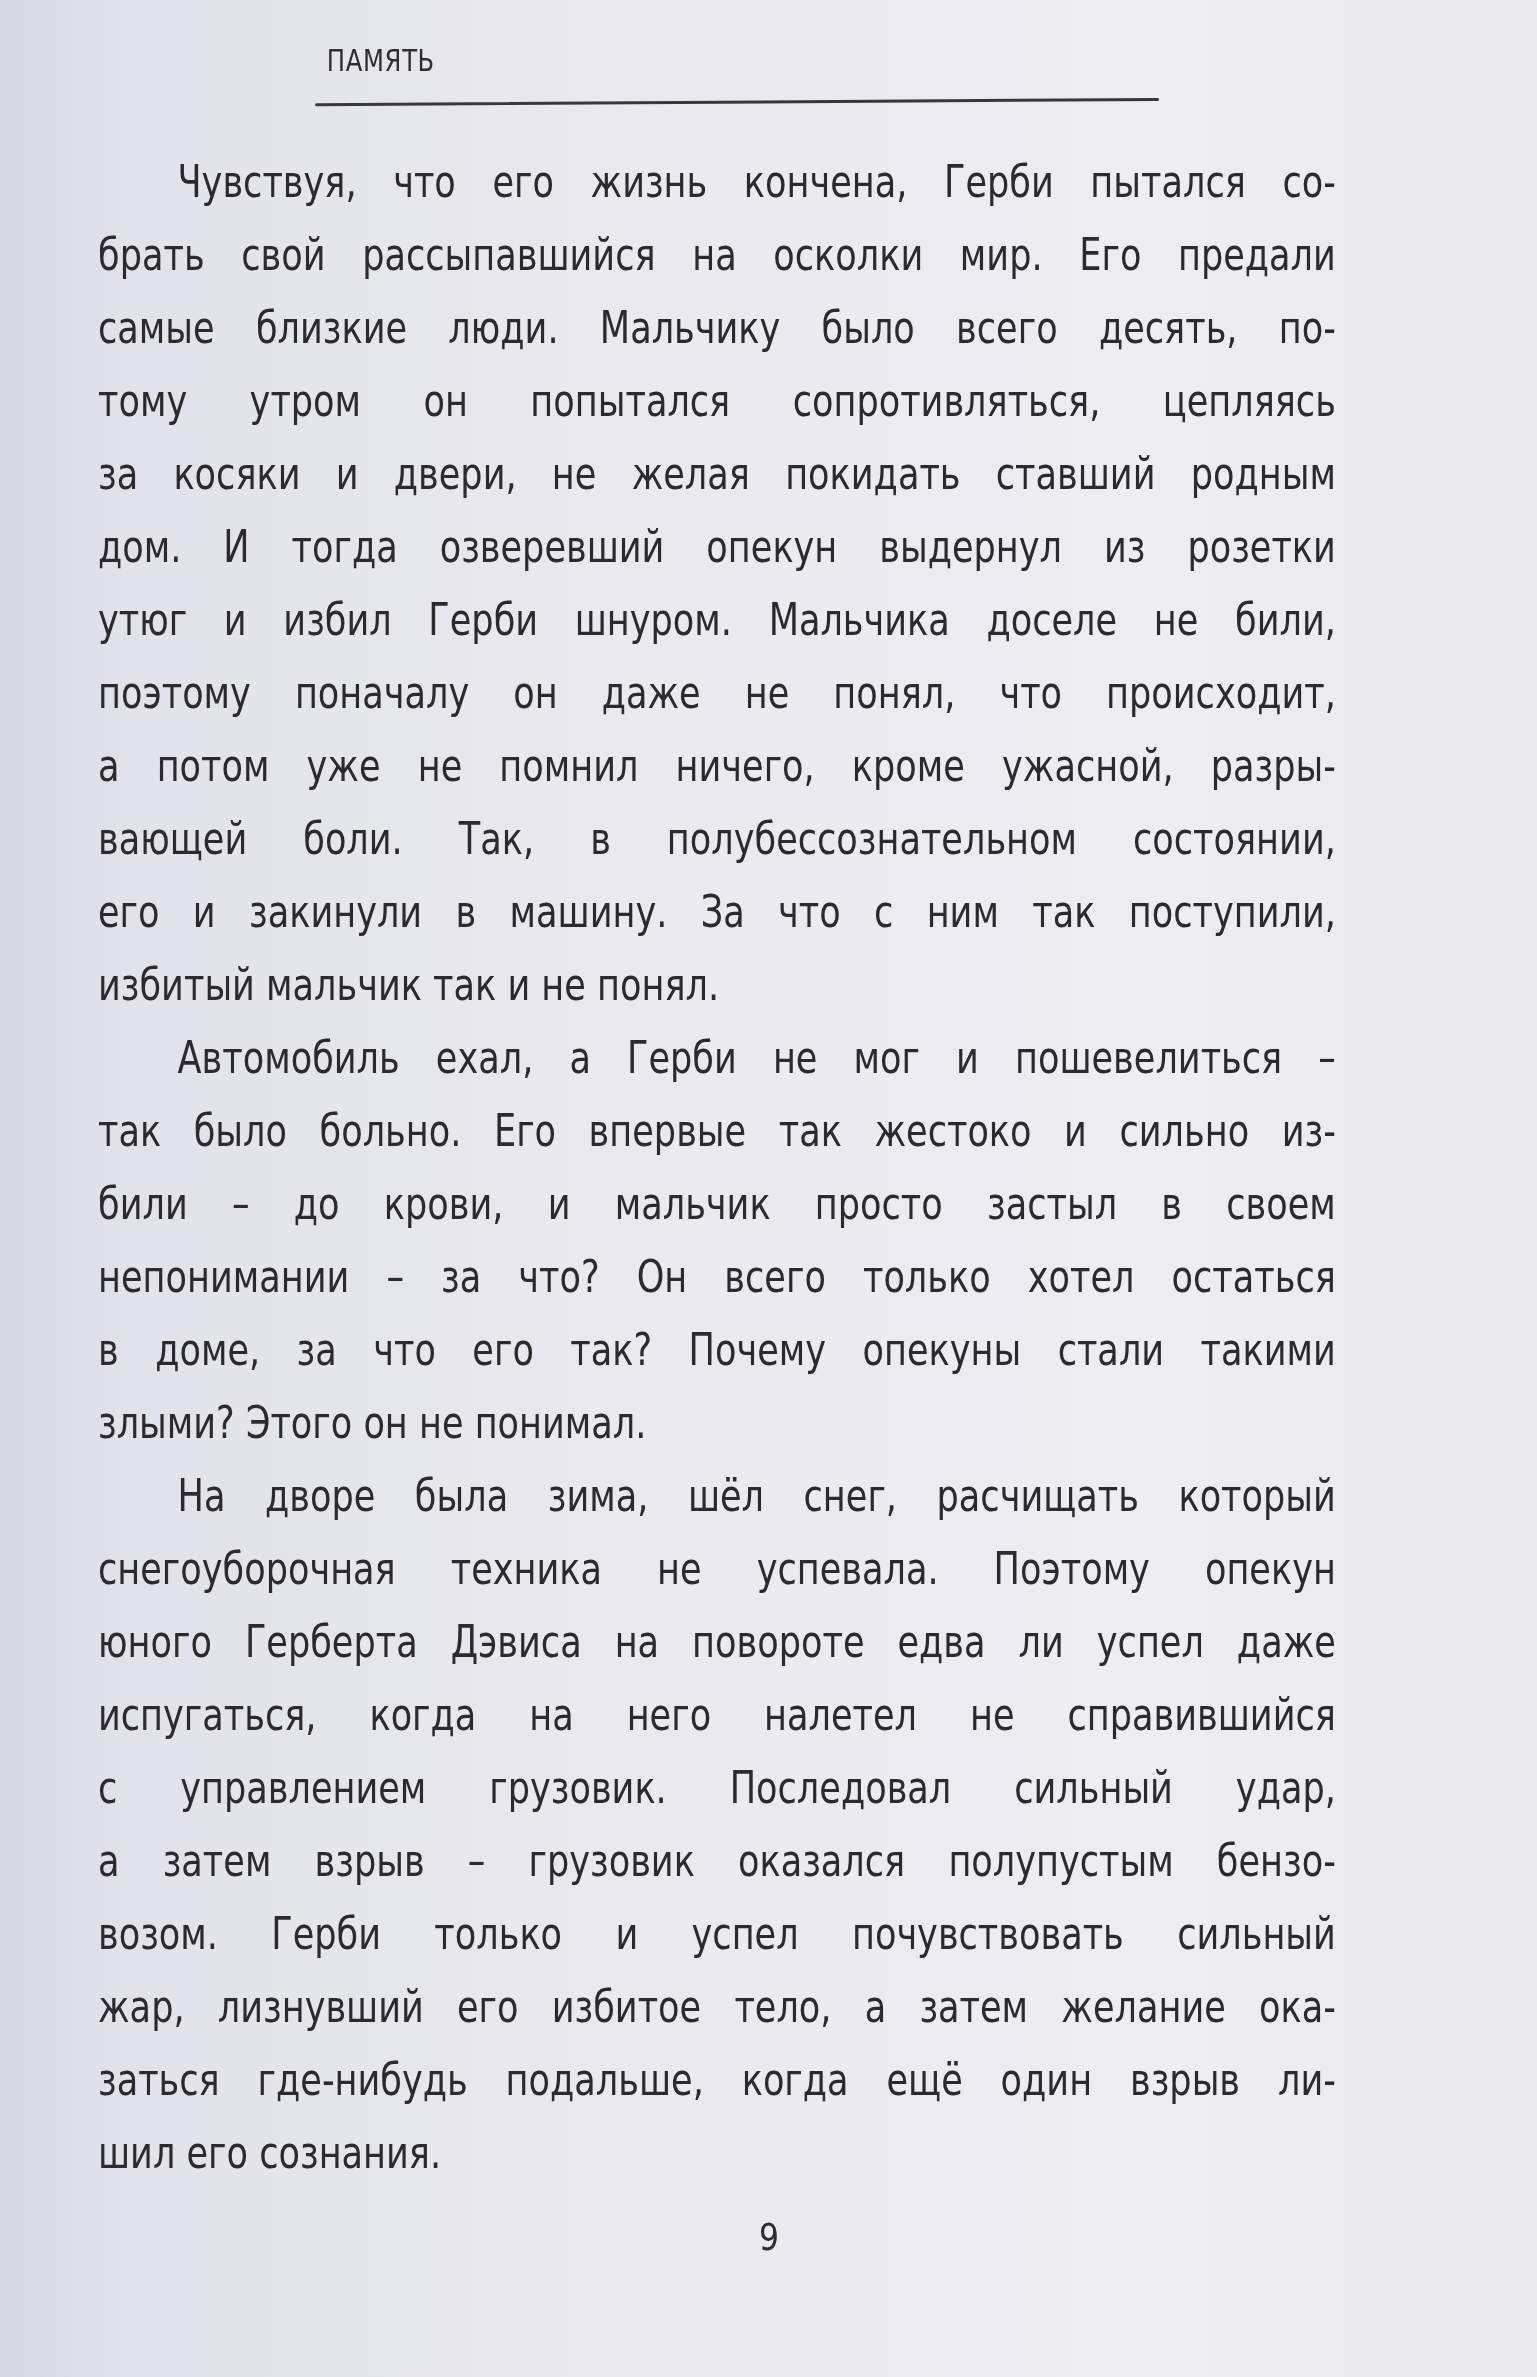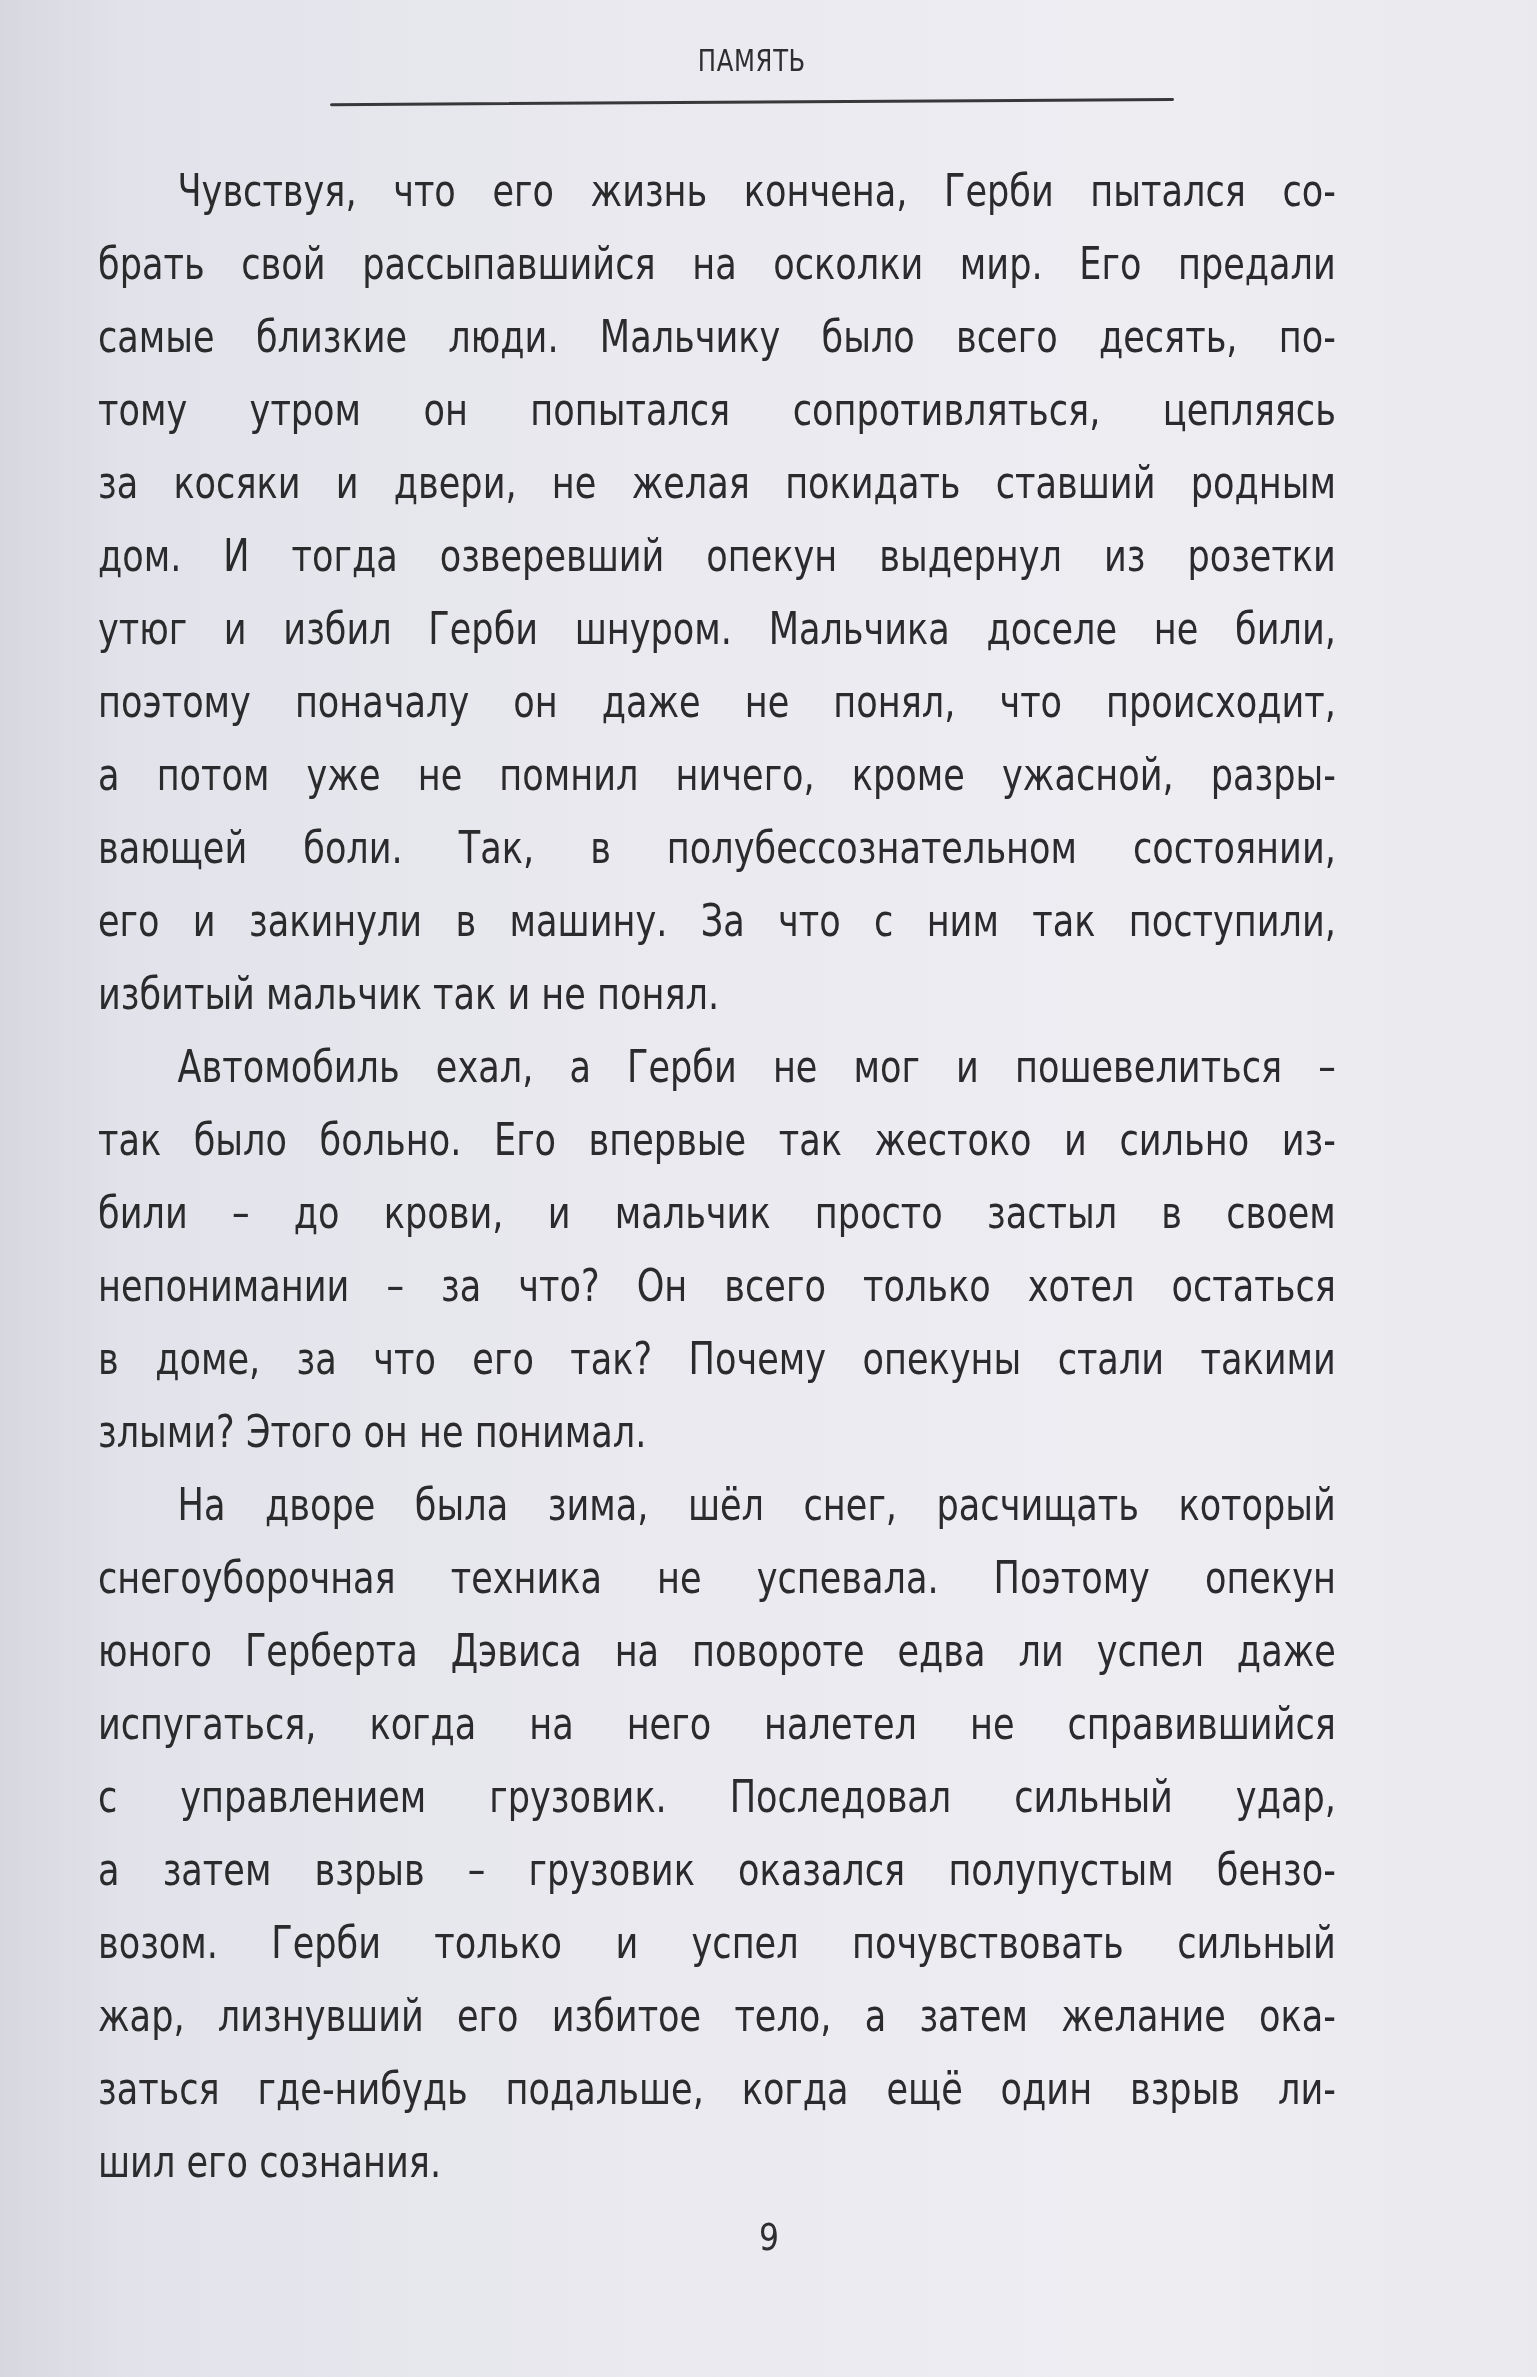--- a/index.html
+++ b/index.html
@@ -17,24 +17,23 @@
   }
   .page {
     position: absolute;
     left: 0;
     top: 0;
     width: 1538px;
     height: 2377px;
   }
   .running-head {
     position: absolute;
-    left: 330px;
+    left: 315px;
     top: 47px;
     width: 844px;
-    text-align: center;
     text-decoration: underline;
   }
   .running-head-title {
     display: inline-block;
     font-size: 29.6px;
     letter-spacing: 0.8px;
     color: #2e2e30;
     transform: scaleX(0.82);
     transform-origin: center;
     line-height: 1;
@@ -46,21 +45,21 @@
     width: 844px;
     height: 3.1px;
     background: #38383b;
     border-radius: 1.6px;
     transform: rotate(-0.35deg);
     transform-origin: right center;
   }
   .body-text {
     position: absolute;
     left: 98px;
-    top: 154px;
+    top: 145px;
     width: 1238px;
   }
   .line {
     display: block;
     height: 73px;
     line-height: 73px;
     font-size: 45px;
     white-space: nowrap;
     text-align: justify;
     text-align-last: justify;

